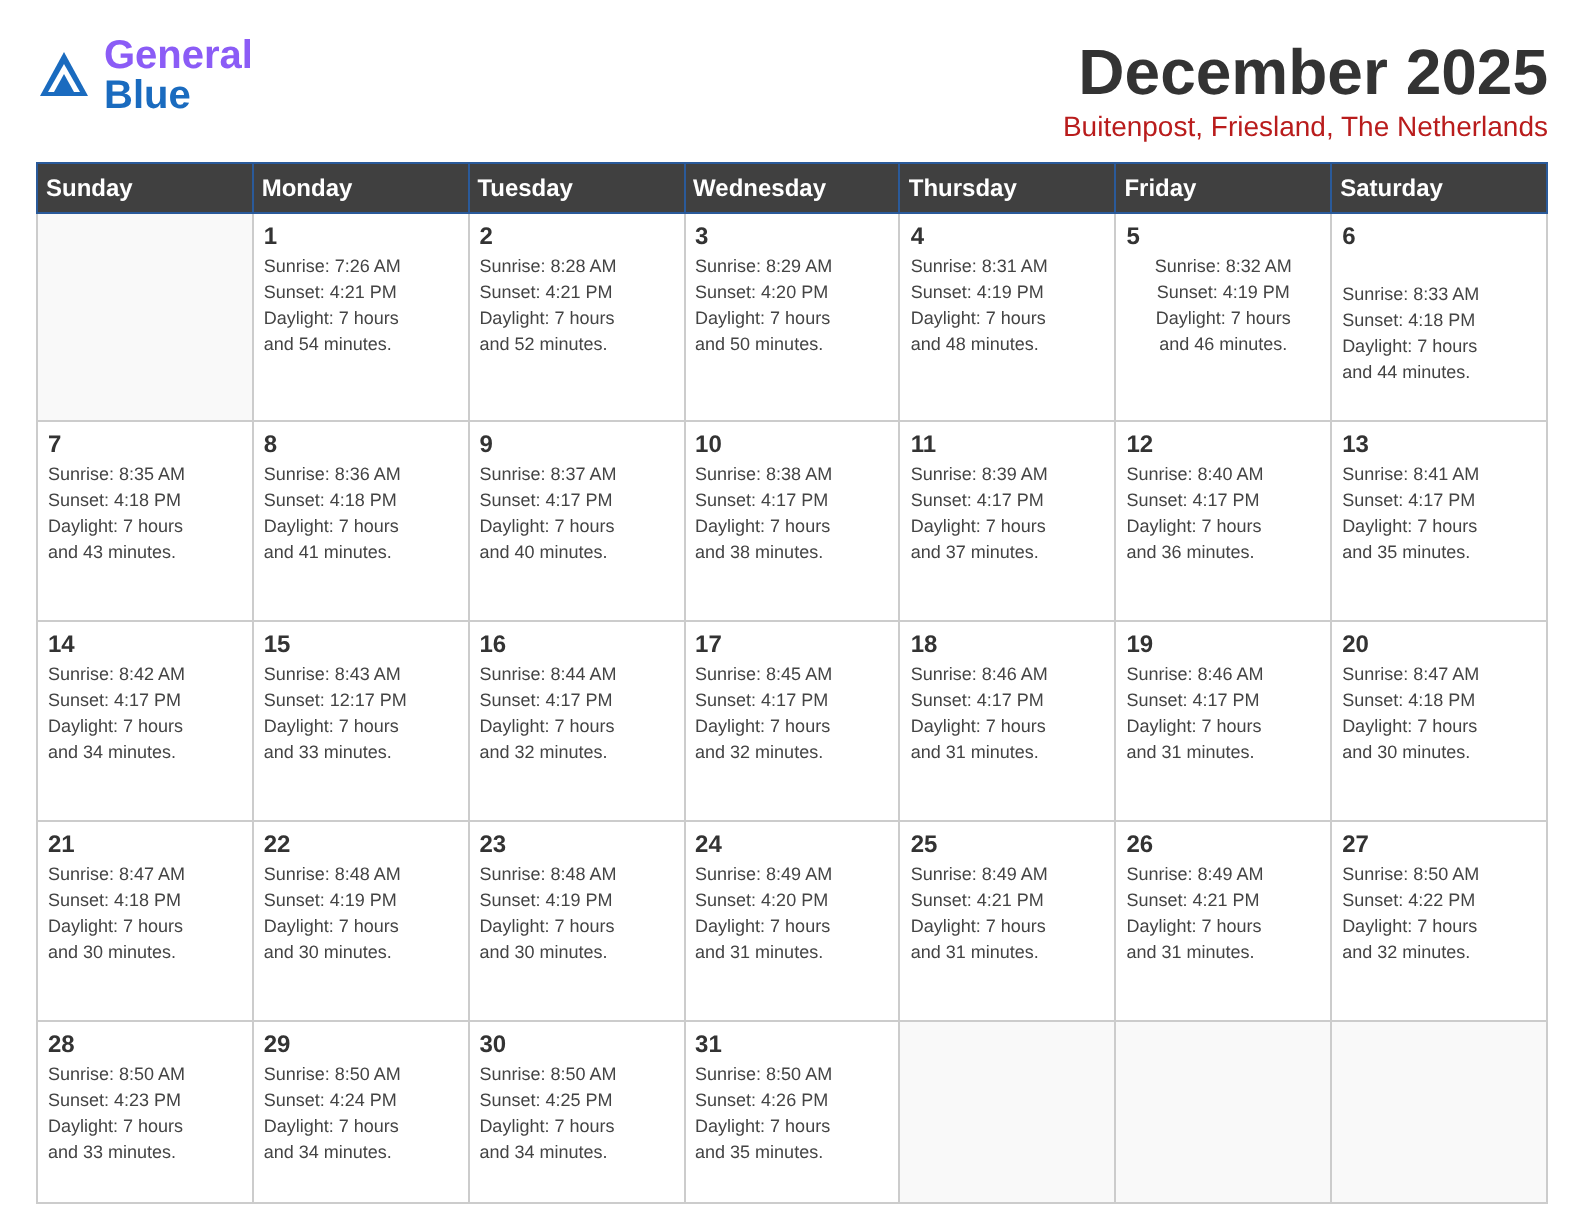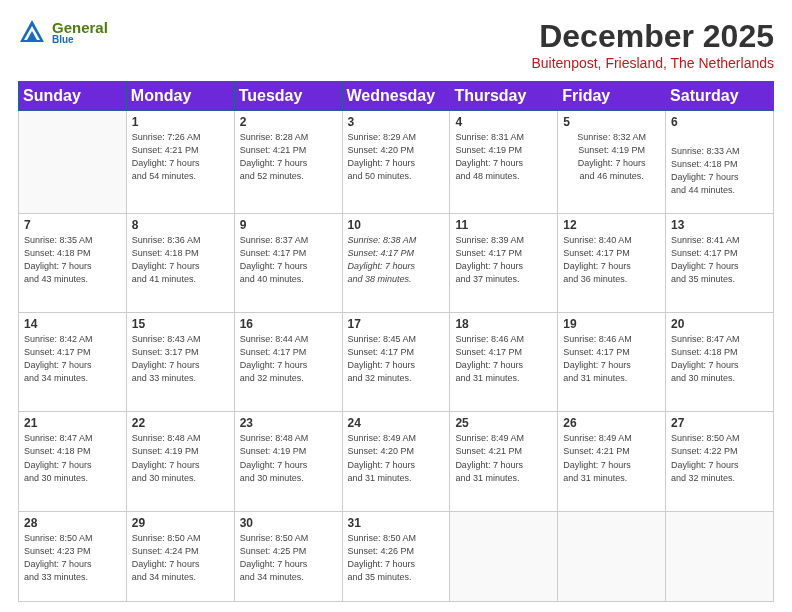--- a/index.html
+++ b/index.html
@@ -27,26 +27,26 @@
       display: flex;
       align-items: center;
       gap: 6px;
     }
     .logo-text {
       display: flex;
       flex-direction: column;
       line-height: 1;
     }
     .logo-general {
-      font-size: 15px;
-      font-weight: bold;
-      color: #4d7c0f;
+      font-size: 20px;
+      font-weight: bold;
+      color: #8b5cf6;
     }
     .logo-blue {
-      font-size: 10px;
+      font-size: 20px;
       font-weight: bold;
       color: #1a6bbf;
     }
     .logo-icon {
       width: 28px;
       height: 28px;
     }
     .title-block {
       text-align: right;
     }
@@ -60,23 +60,23 @@
       color: #b91c1c;
     }
     .calendar {
       flex: 1;
       border: 1px solid #ccc;
       border-collapse: collapse;
       width: 100%;
       table-layout: fixed;
     }
     .calendar th {
-      background: #6d28d9;
+      background: #404040;
       color: #fff;
-      font-size: 16px;
+      font-size: 12px;
       font-weight: bold;
       padding: 5px 4px;
       text-align: left;
       border: 1px solid #2a5a9a;
     }
     .calendar td {
       border: 1px solid #ccc;
       vertical-align: top;
       padding: 4px 5px;
       font-size: 9.5px;
@@ -199,21 +199,21 @@
           </td>
           <td>
             <span class="day-number">9</span>
             <div class="day-info" style="white-space: pre-line;">Sunrise: 8:37 AM
 Sunset: 4:17 PM
 Daylight: 7 hours
 and 40 minutes.</div>
           </td>
           <td>
             <span class="day-number">10</span>
-            <div class="day-info" style="white-space: pre-line; font-style: italic;">Sunrise: 8:38 AM
+            <div class="day-info" style="white-space: pre-line;">Sunrise: 8:38 AM
 Sunset: 4:17 PM
 Daylight: 7 hours
 and 38 minutes.</div>
           </td>
           <td>
             <span class="day-number">11</span>
             <div class="day-info" style="white-space: pre-line;">Sunrise: 8:39 AM
 Sunset: 4:17 PM
 Daylight: 7 hours
 and 37 minutes.</div>
@@ -237,21 +237,21 @@
           <td>
             <span class="day-number">14</span>
             <div class="day-info" style="white-space: pre-line;">Sunrise: 8:42 AM
 Sunset: 4:17 PM
 Daylight: 7 hours
 and 34 minutes.</div>
           </td>
           <td>
             <span class="day-number">15</span>
             <div class="day-info" style="white-space: pre-line;">Sunrise: 8:43 AM
-Sunset: 3:17 PM
+Sunset: 12:17 PM
 Daylight: 7 hours
 and 33 minutes.</div>
           </td>
           <td>
             <span class="day-number">16</span>
             <div class="day-info" style="white-space: pre-line;">Sunrise: 8:44 AM
 Sunset: 4:17 PM
 Daylight: 7 hours
 and 32 minutes.</div>
           </td>

